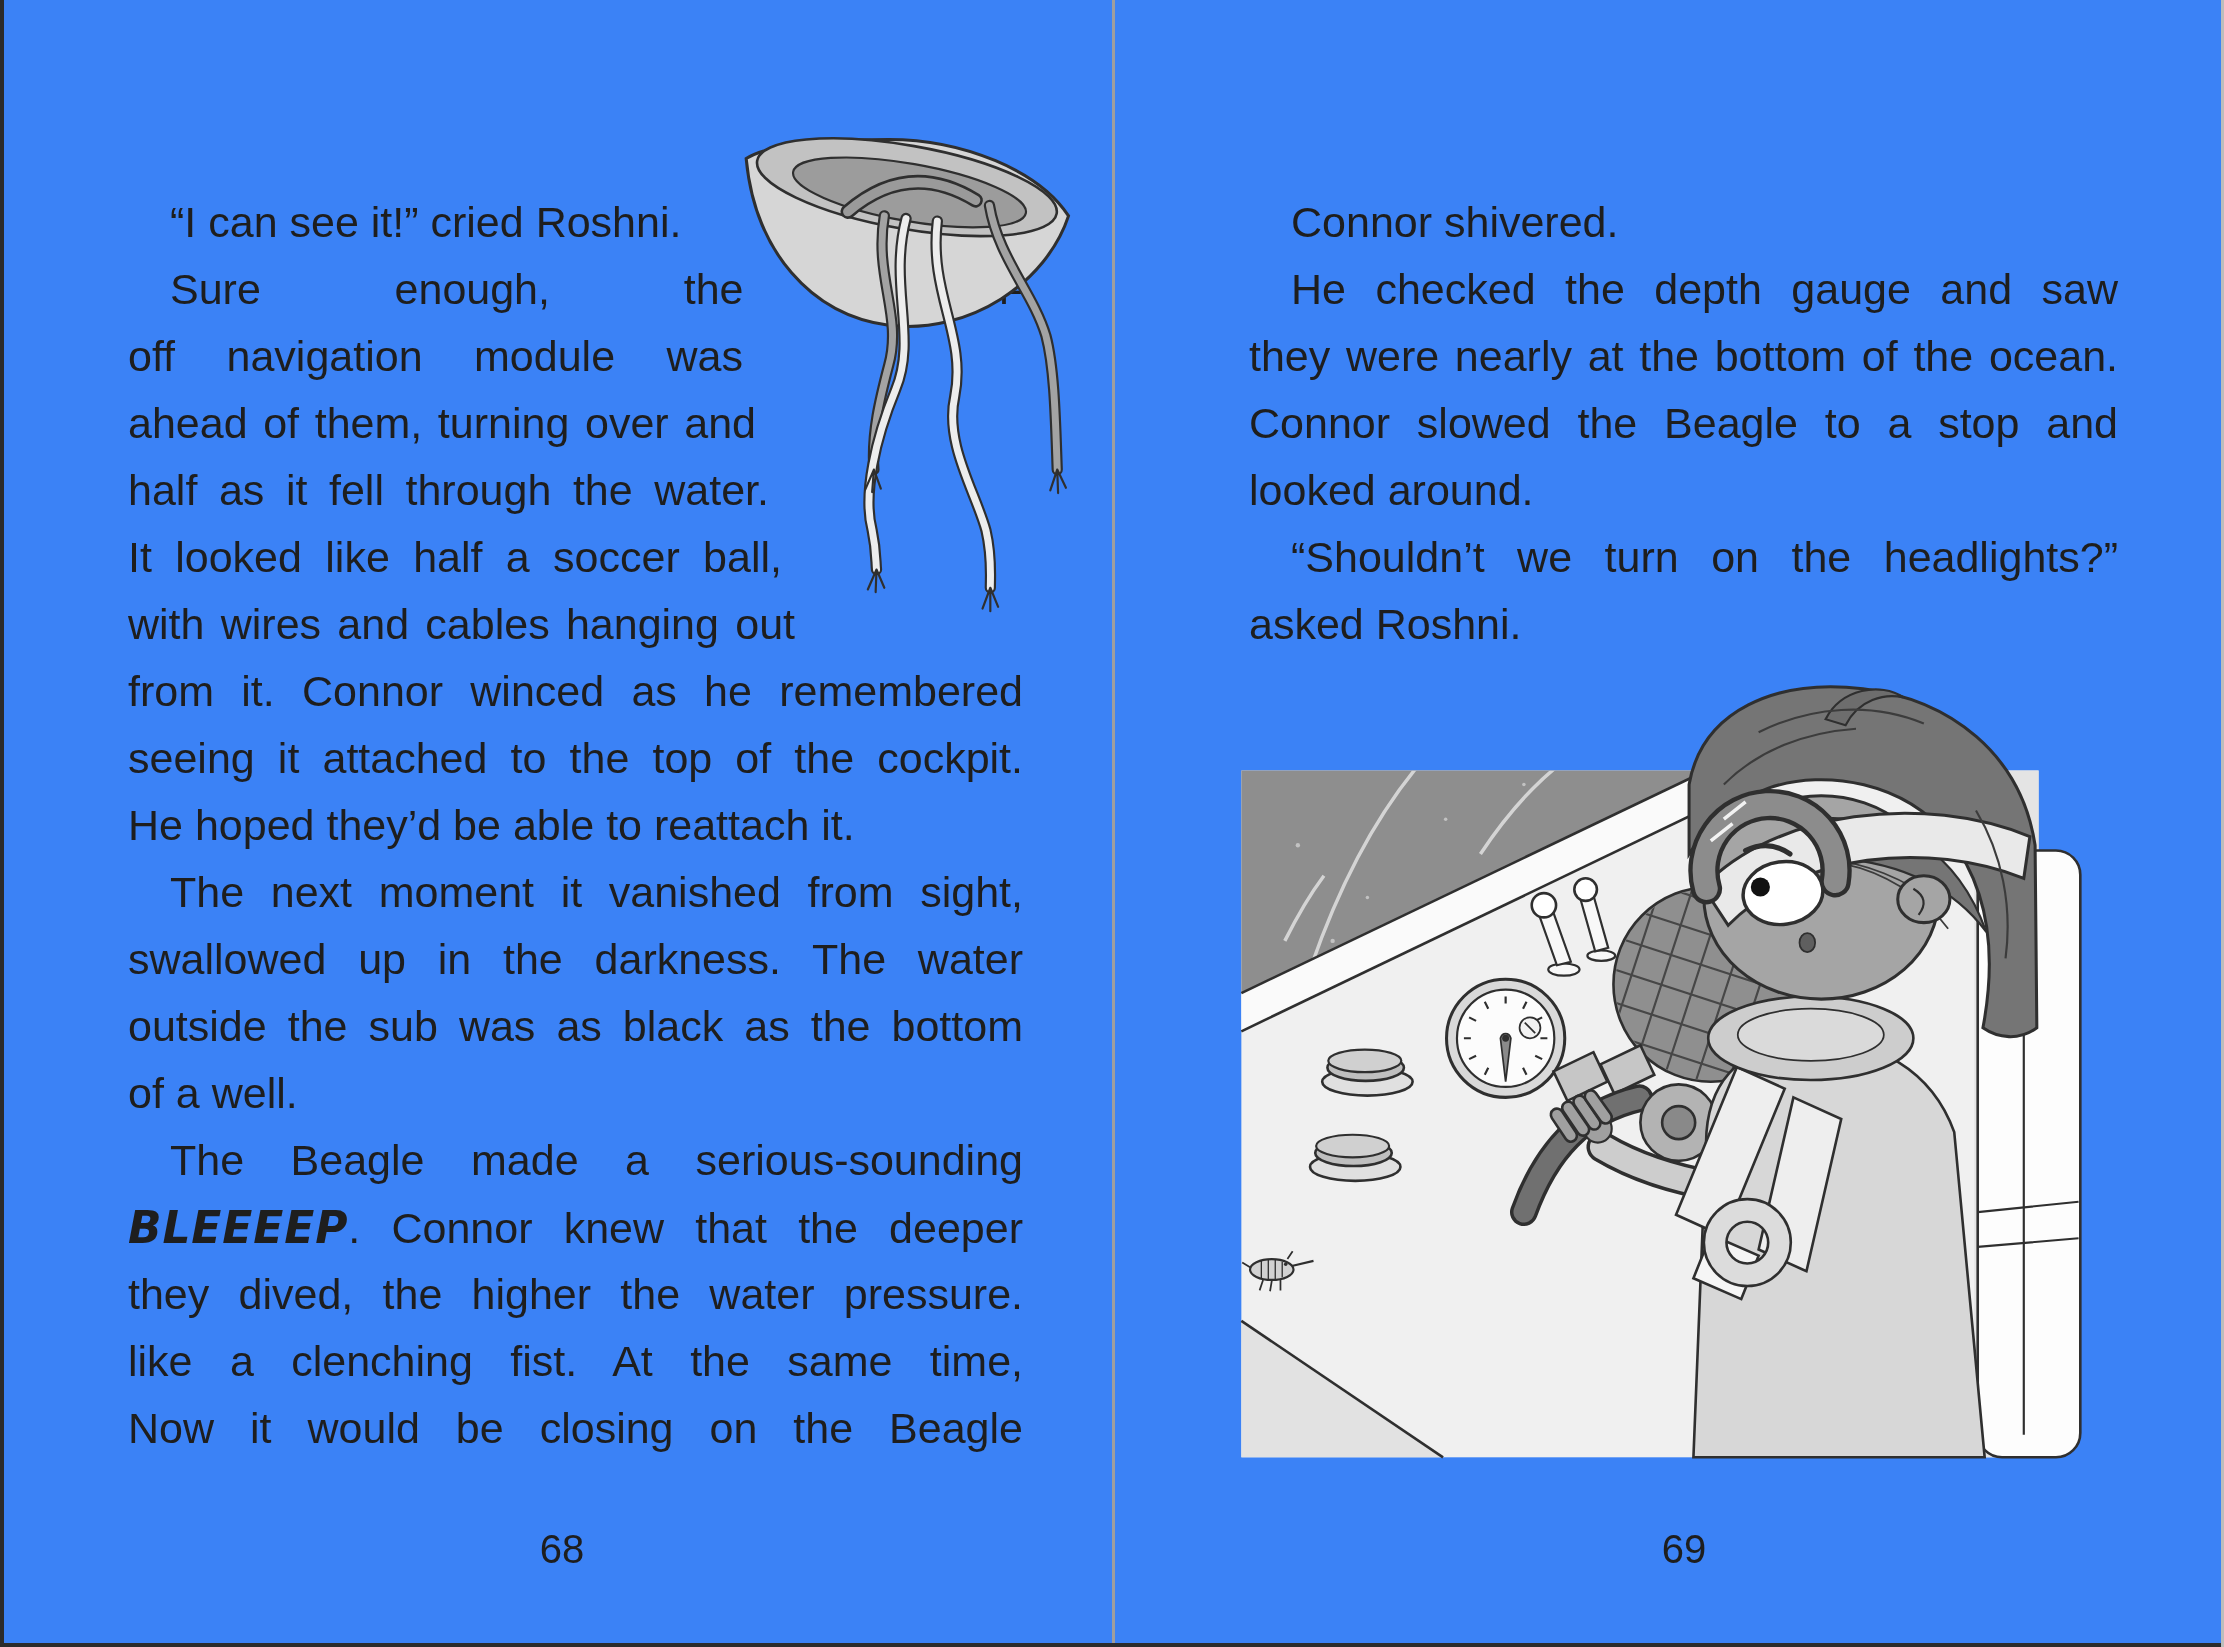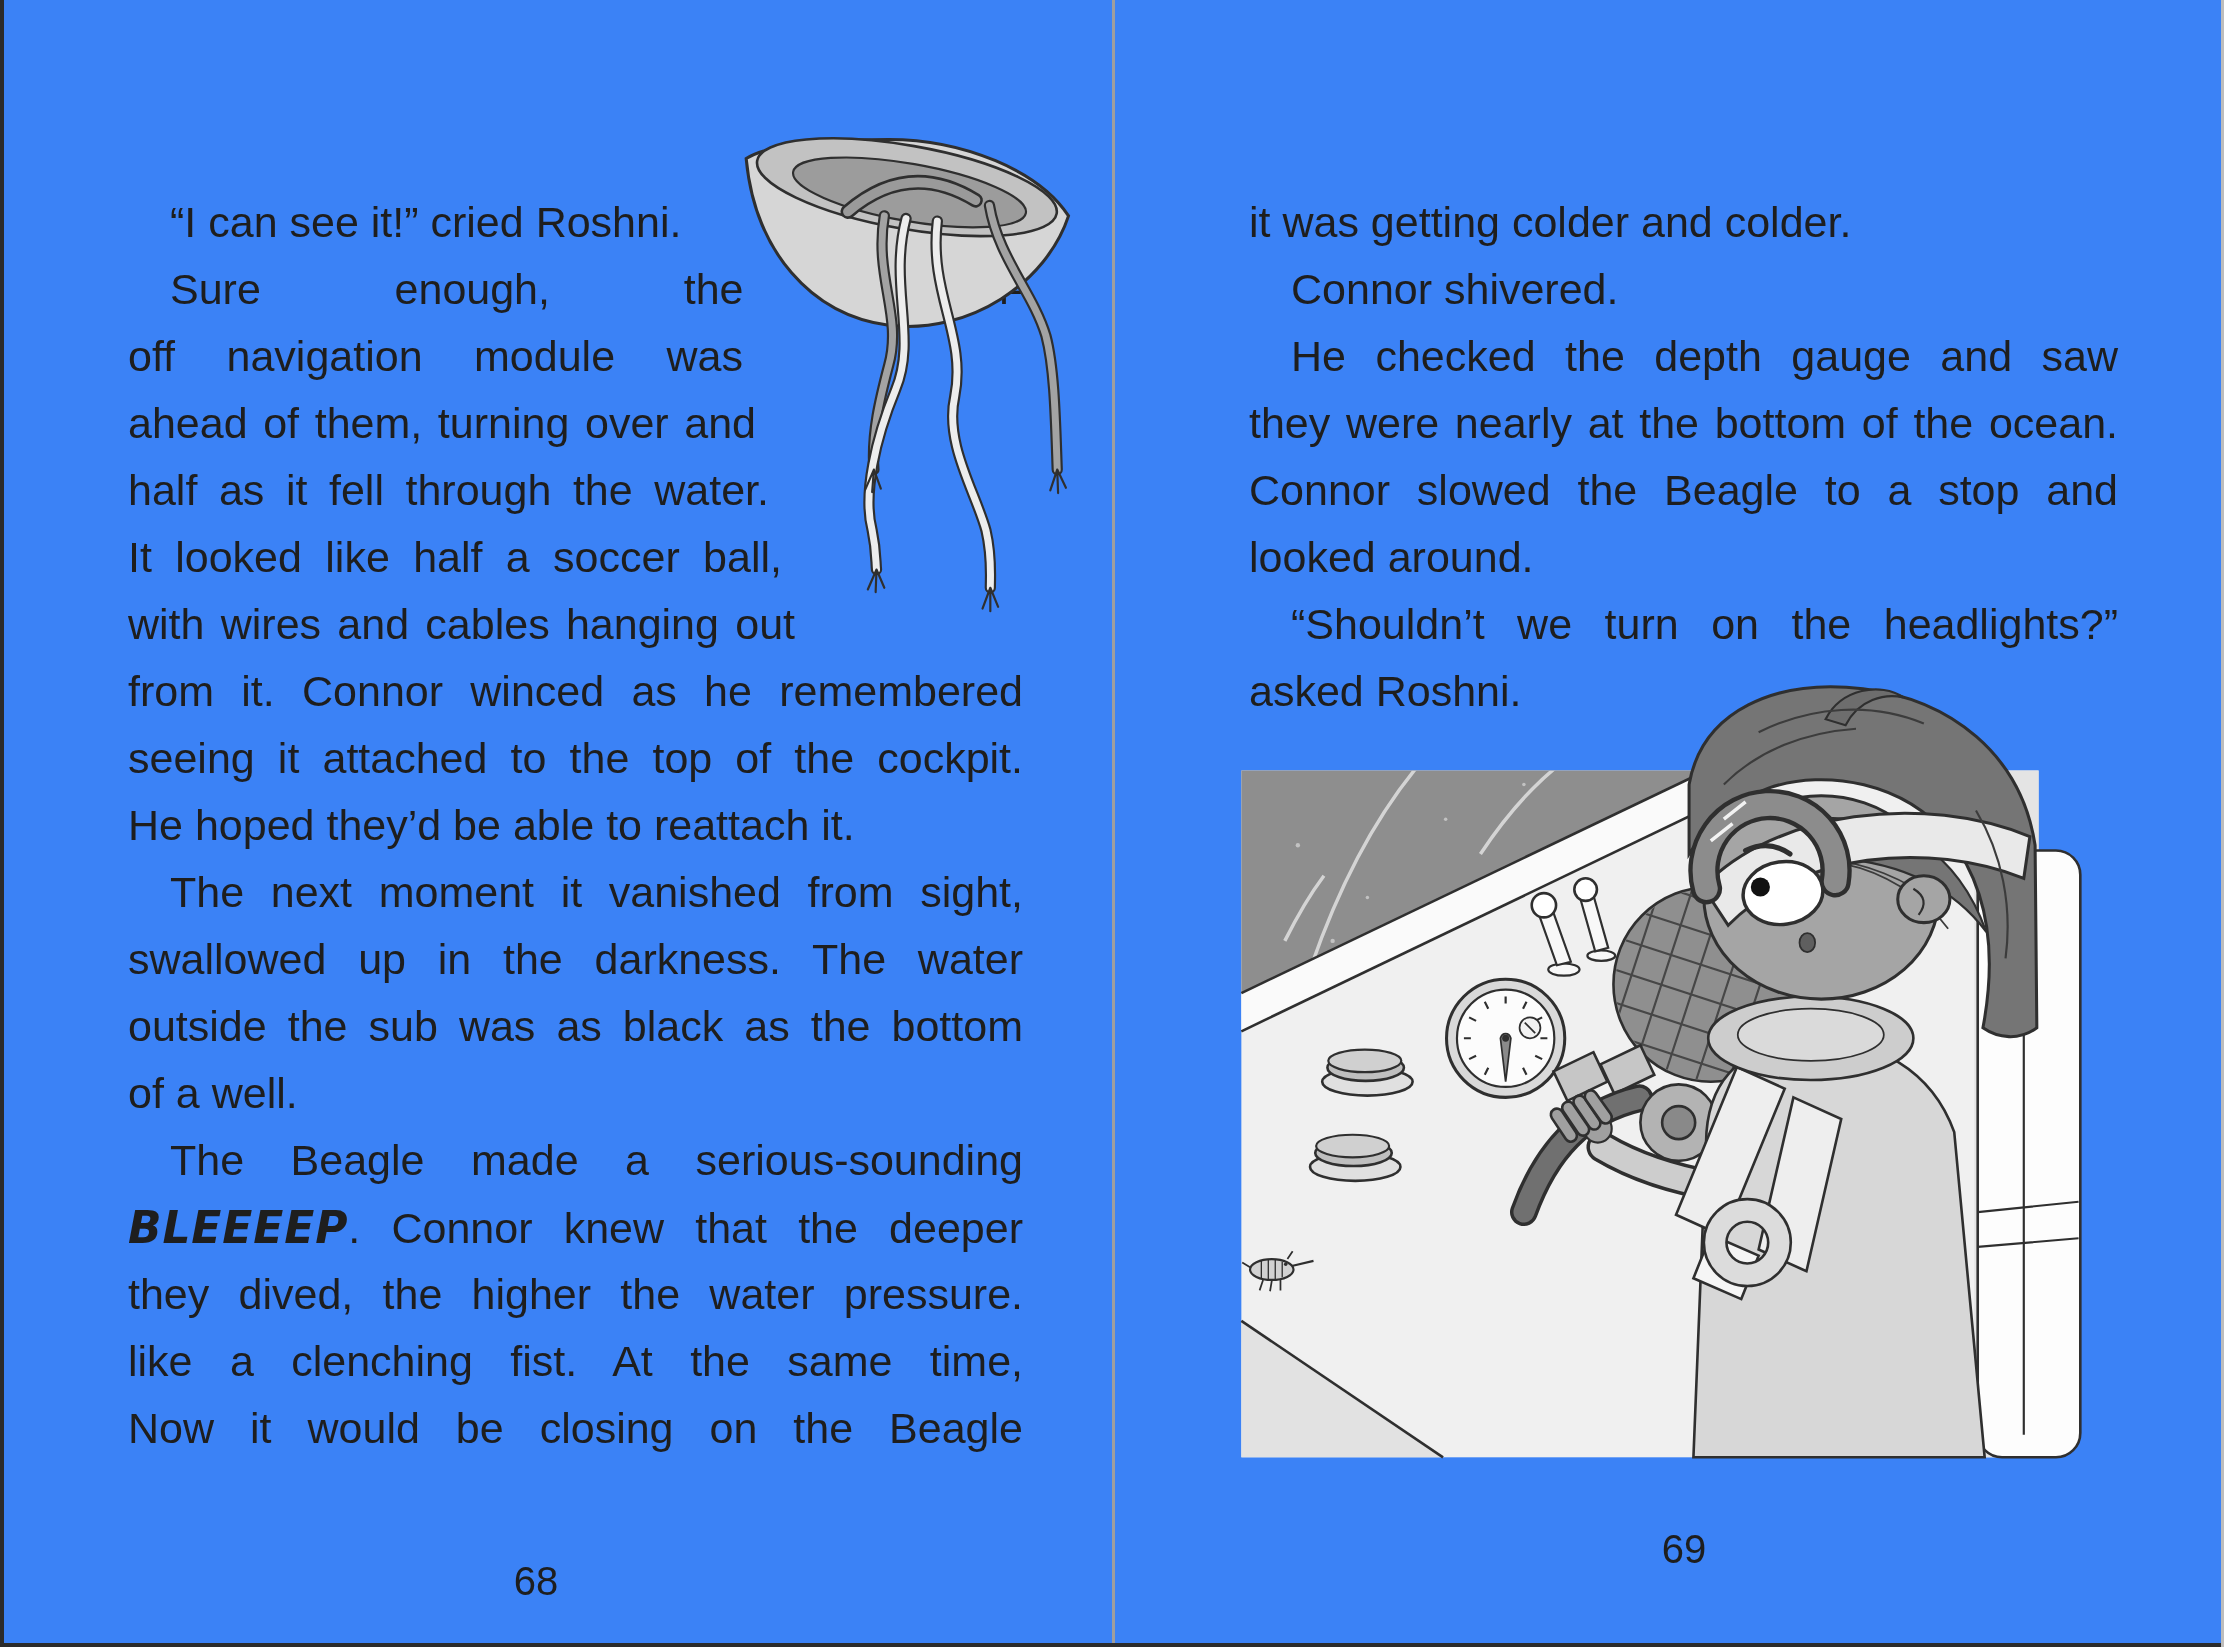--- a/index.html
+++ b/index.html
@@ -26,21 +26,21 @@
   #left-text .w1{width:561px;}  
   #left-text .w2{width:615px;}
   #left-text .w3{width:628px;}
   #left-text .w4{width:641px;}
   #left-text .w5{width:654px;}
   #left-text .w6{width:667px;}
   .bleep{font-weight:bold;font-style:italic;letter-spacing:0.9px;font-size:44px;
          font-family:"DejaVu Sans",sans-serif;}
   .pagenum{position:absolute;top:1523px;width:348px;height:52px;line-height:52px;
            font-size:40px;text-align:center;color:#1e1e1e;}
-  #pagenum-left{left:362px;margin-top:32px;}
+  #pagenum-left{left:388px;}
   #pagenum-right{left:1510px;}
   .illu{position:absolute;}
   #module-illu{left:739px;top:129px;width:348px;height:530px;}
   #cockpit-illu{left:1237px;top:680px;width:852px;height:780px;}
 </style>
 </head>
 <body>
 
 <div id="spread">
 
@@ -65,21 +65,20 @@
     <div class="ln">outside the sub was as black as the bottom</div>
     <div class="ln last">of a well.</div>
     <div class="ln ind">The Beagle made a serious-sounding</div>
     <div class="ln"><span class="bleep">BLEEEEP</span><span>. Connor knew that the deeper</span></div>
     <div class="ln">they dived, the higher the water pressure.</div>
     <div class="ln">like a clenching fist. At the same time,</div>
     <div class="ln">Now it would be closing on the Beagle</div>
   </div>
 
   <div id="right-text" class="textcol">
-    <div class="ln last">it was getting colder and colder.</div>
     <div class="ln ind last">Connor shivered.</div>
     <div class="ln ind">He checked the depth gauge and saw</div>
     <div class="ln">they were nearly at the bottom of the ocean.</div>
     <div class="ln">Connor slowed the Beagle to a stop and</div>
     <div class="ln last">looked around.</div>
     <div class="ln ind">“Shouldn’t we turn on the headlights?”</div>
     <div class="ln last">asked Roshni.</div>
   </div>
 
   <div id="pagenum-left" class="pagenum">68</div>

